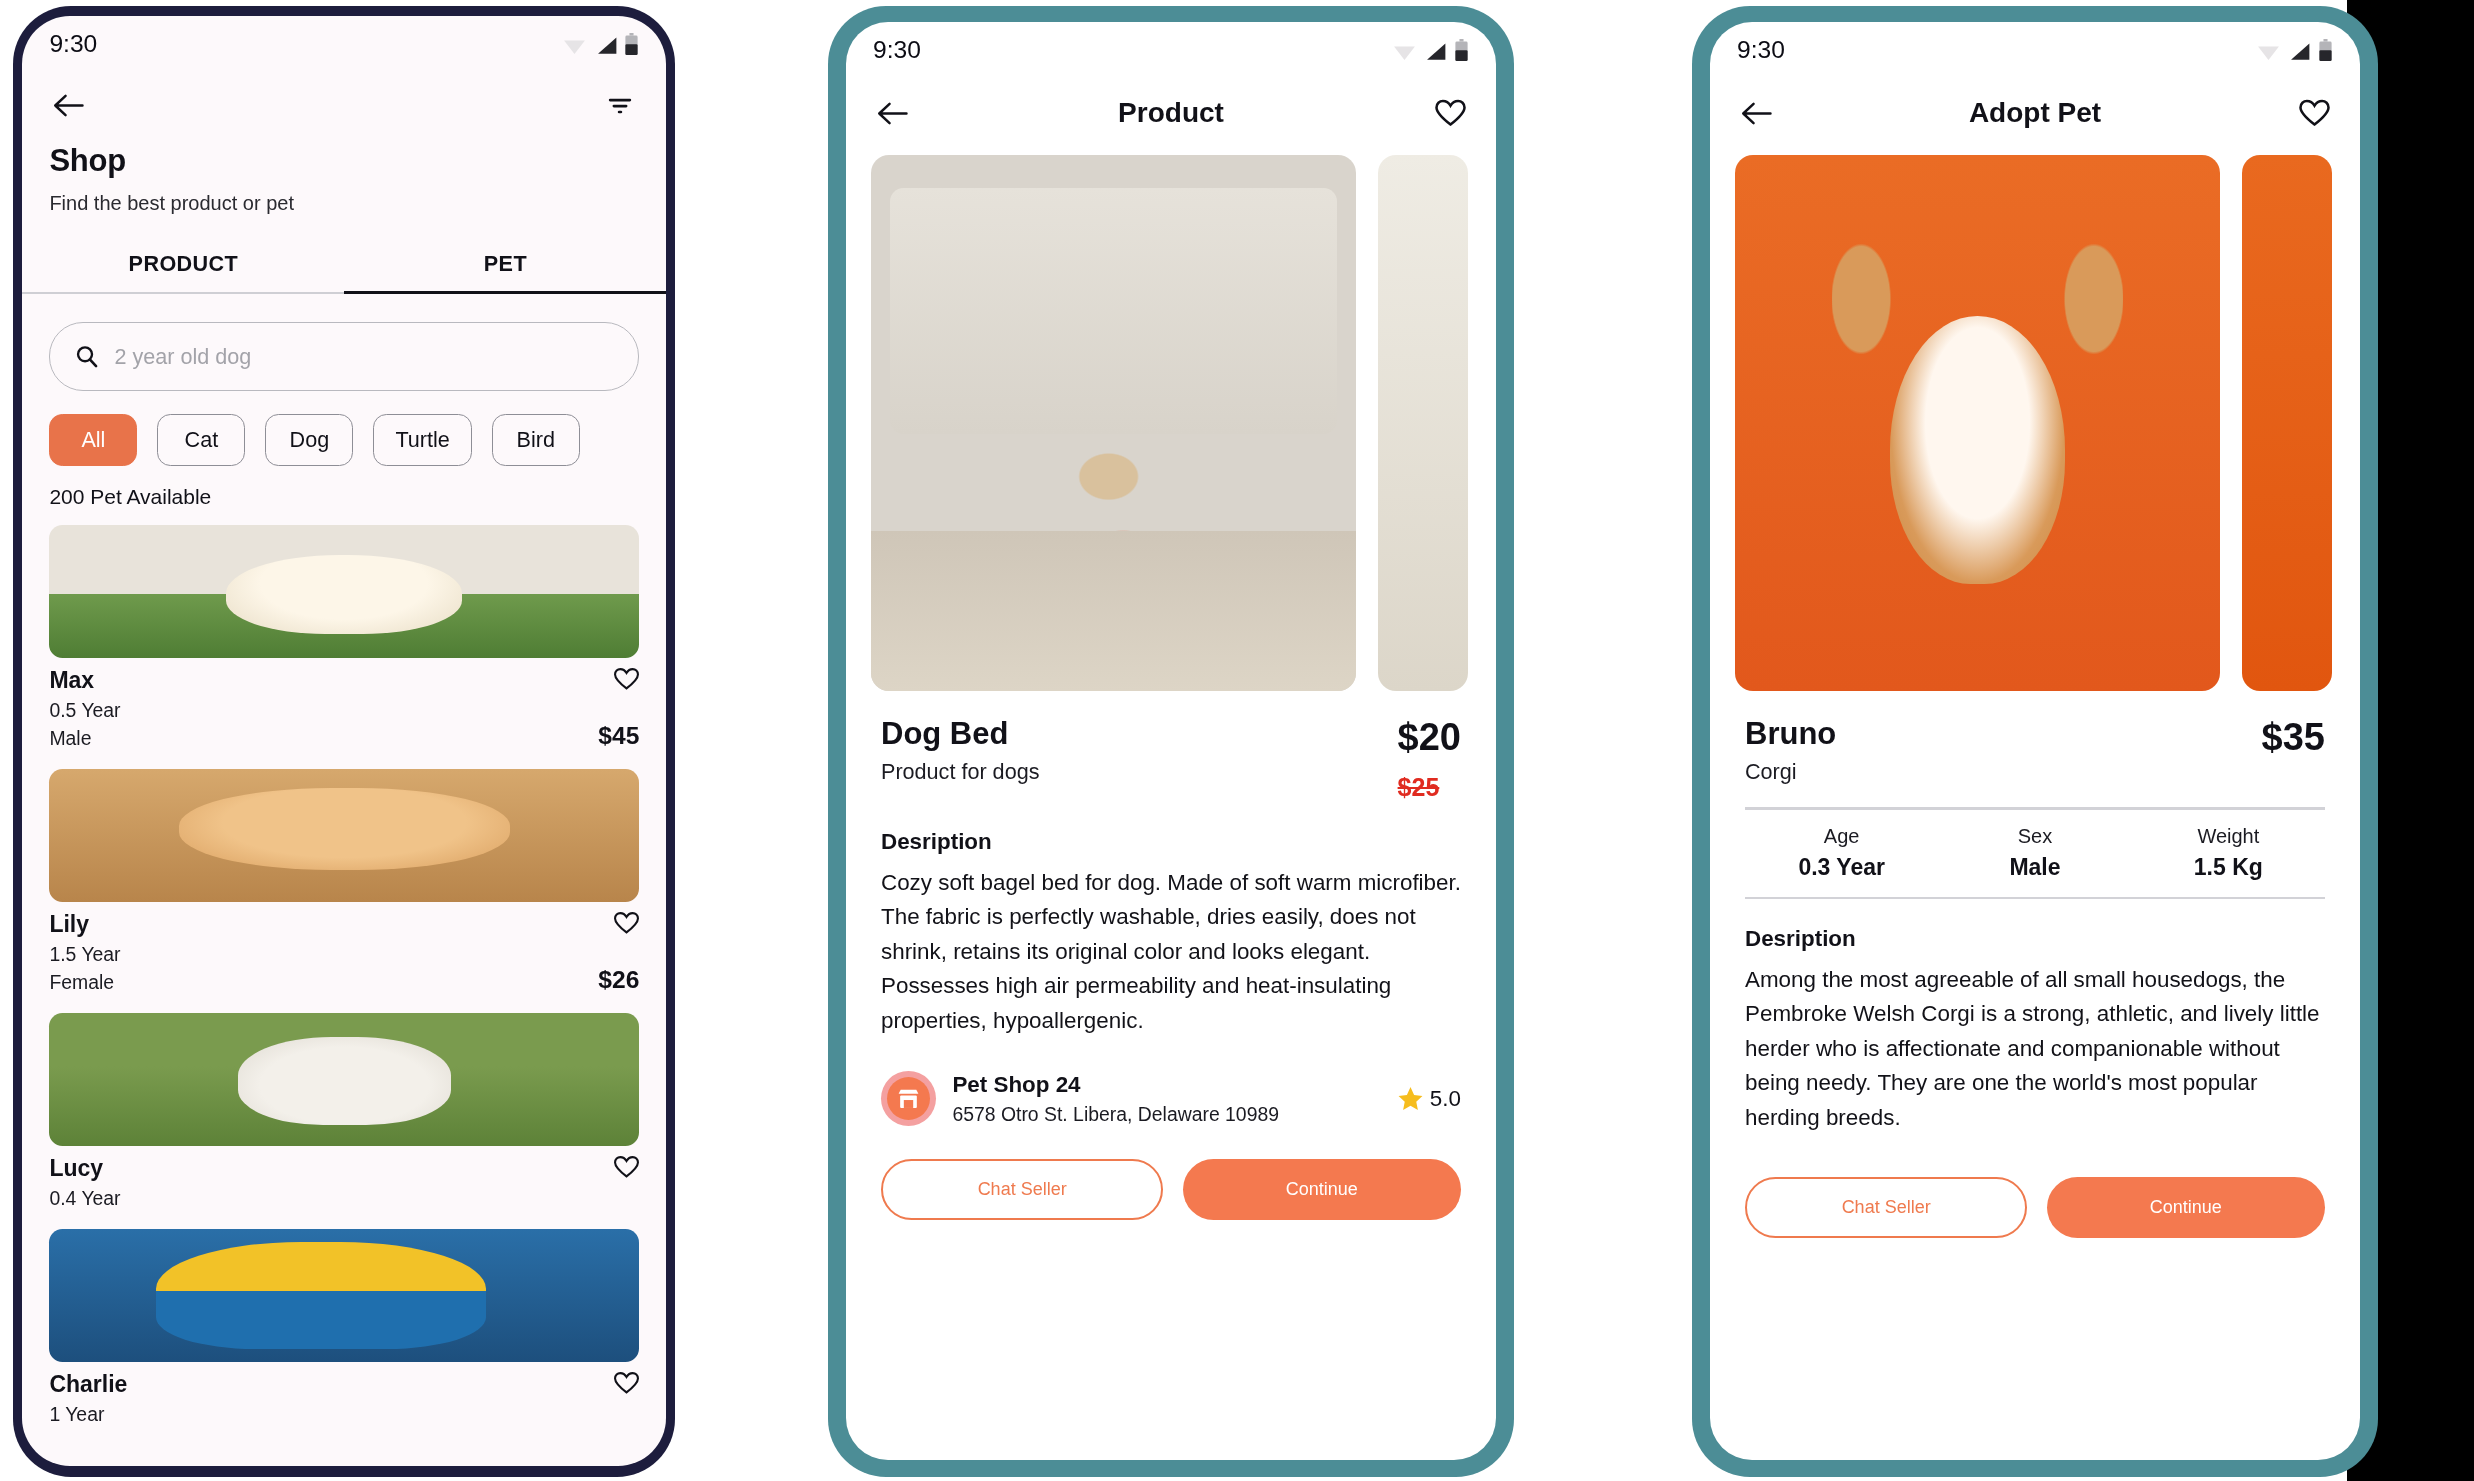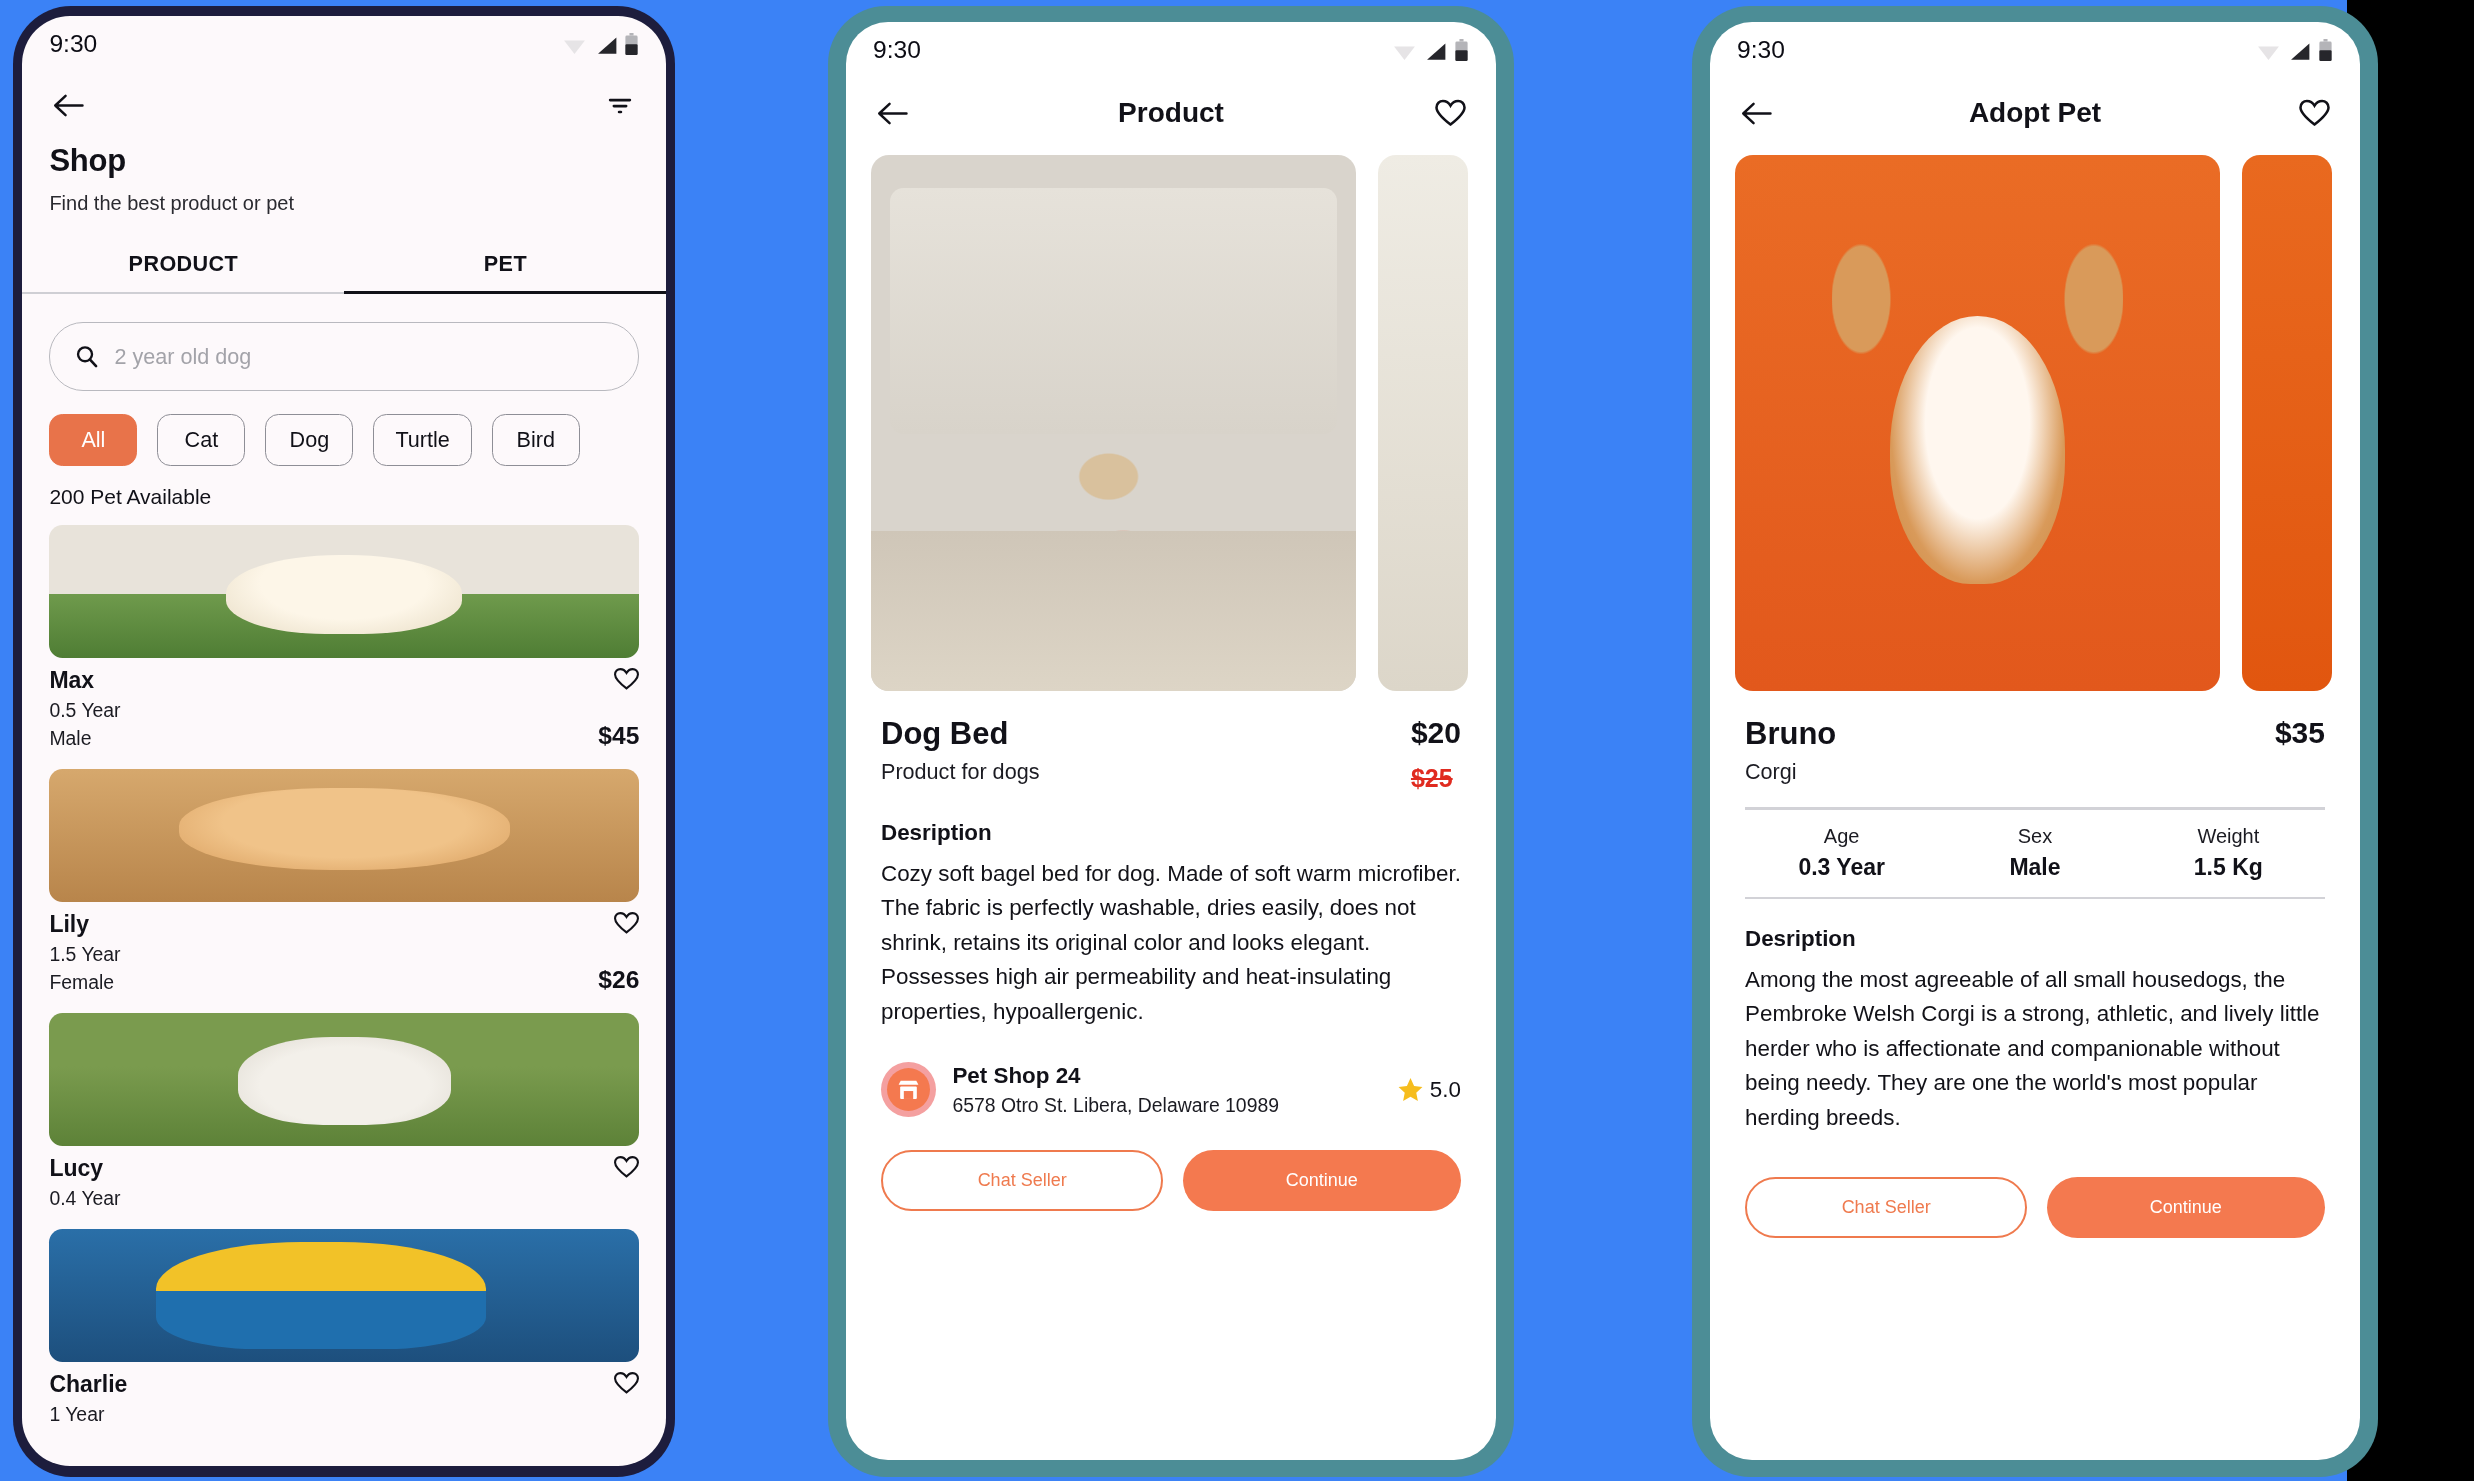--- a/index.html
+++ b/index.html
@@ -2,21 +2,21 @@
 <html style="font-size:12px"><head>
 <meta charset="utf-8">
 <style>
   * { box-sizing: border-box; margin: 0; padding: 0; }
   html, body {
     width: 2475px; height: 1481px;
     background: #000;
     font-family: "Liberation Sans", sans-serif;
     overflow: hidden;
   }
-  .stage { position: relative; width: 2347px; height: 1481px; background:#3b82f6; }
+  .stage { position: relative; width: 2347px; height: 1481px; background:#ffffff; }
 
   
   .phone {
     position: absolute;
     border-radius: 58px;
     overflow: hidden;
   }
   .phone.navy  { background: #1d1d3d; }
   .phone.teal  { background: #4c8d96; }
 
@@ -102,21 +102,21 @@
 
   
   .carousel { display:flex; gap: 22.4px; padding: 6px 0 0 25px; }
   .cimg { width: 485px; height: 536px; border-radius: 18px; overflow: hidden; flex: none; position: relative; }
   .cimg.next { width: 90px; }
 
   .body-pad { padding: 0 35px; }
   .titlerow { display:flex; align-items:flex-start; justify-content:space-between; margin-top: 25px; }
   .t-name { font-size: 31px; font-weight: 700; color:#111118; }
   .t-sub  { font-size: 21.6px; color:#1b1b22; margin-top: 6.7px; }
-  .t-price { font-size: 30px; font-weight: 700; color:#111118; text-align:right; }
+  .t-price { font-size: 38px; font-weight: 700; color:#111118; text-align:right; }
   .t-old { font-size: 25px; font-weight: 700; color:#e02b20; text-decoration: line-through; margin-top: 14px; text-align:left;}
 
   .sec-h { font-size: 22.4px; font-weight: 700; color:#111118; margin-top: 27px; }
   .sec-p { font-size: 22.4px; line-height: 1.54; color:#121218; margin-top: 10.4px; }
 
   .divider { height: 2.2px; background: #d2d2d7; margin-top: 22.4px; }
   .stats { display:flex; }
   .stat { flex:1; text-align:center; padding: 15px 0 16.4px; }
   .stat-k { font-size: 20px; color:#1b1b22; }
   .stat-v { font-size: 23px; font-weight: 700; color:#111118; margin-top: 6px; }

